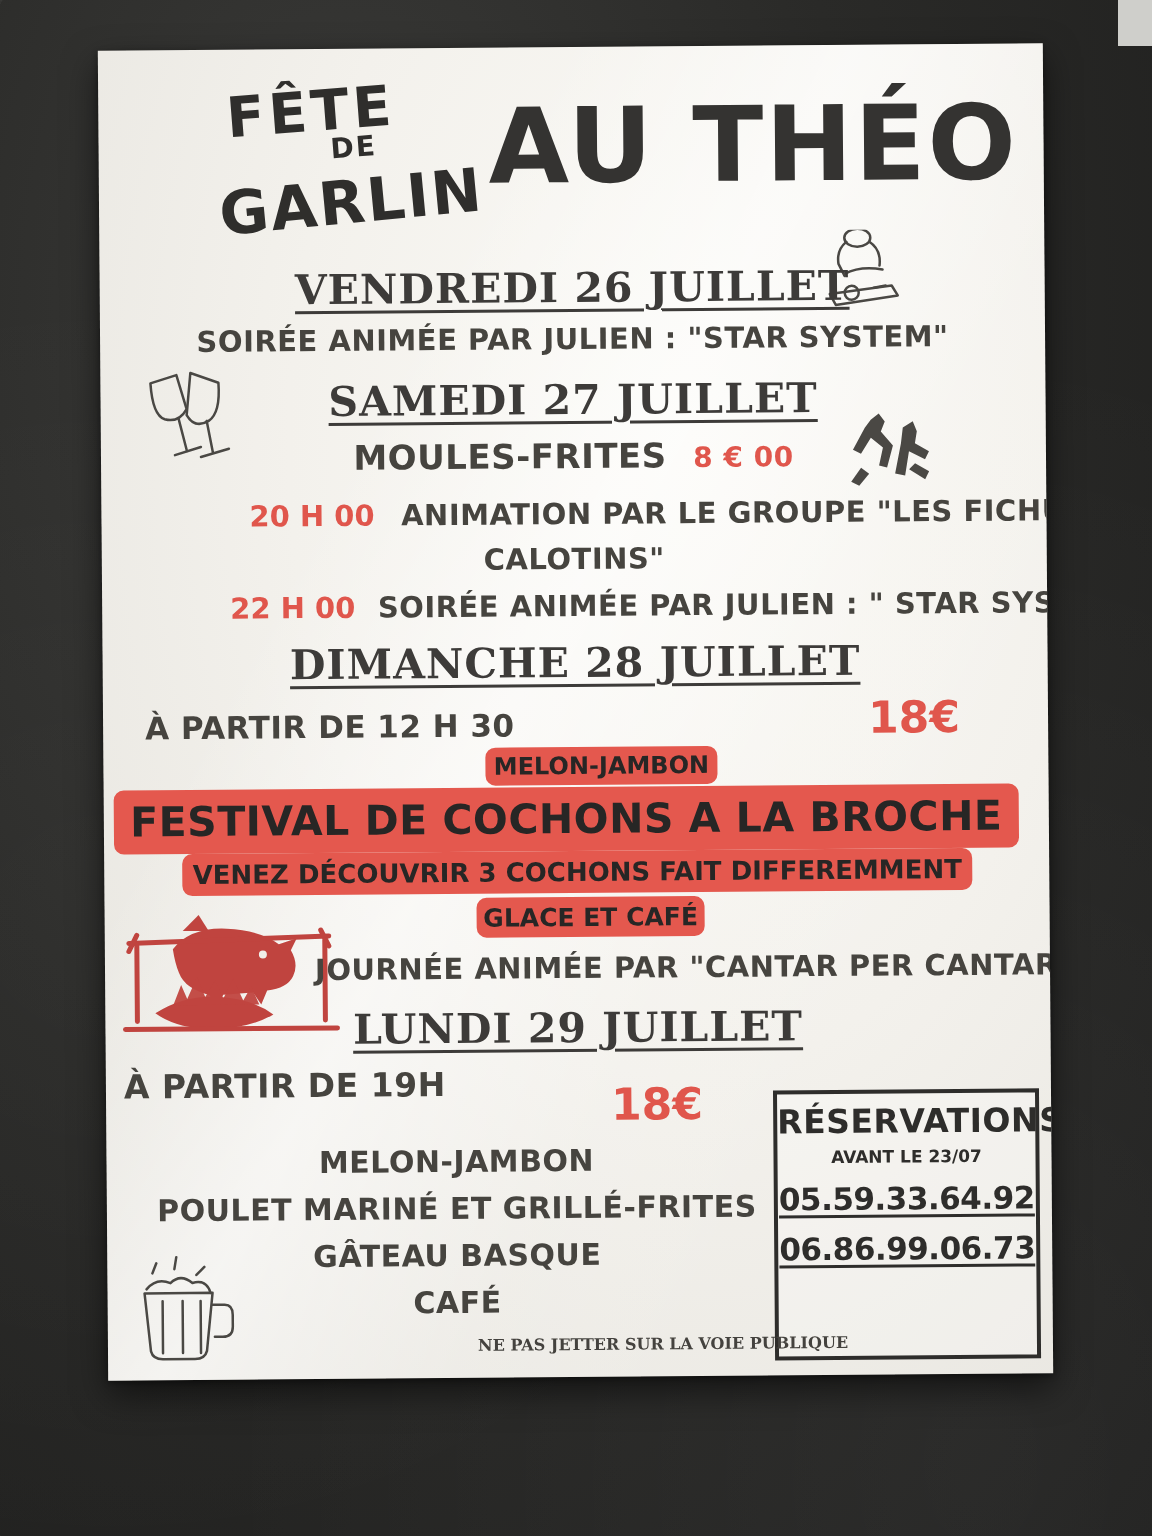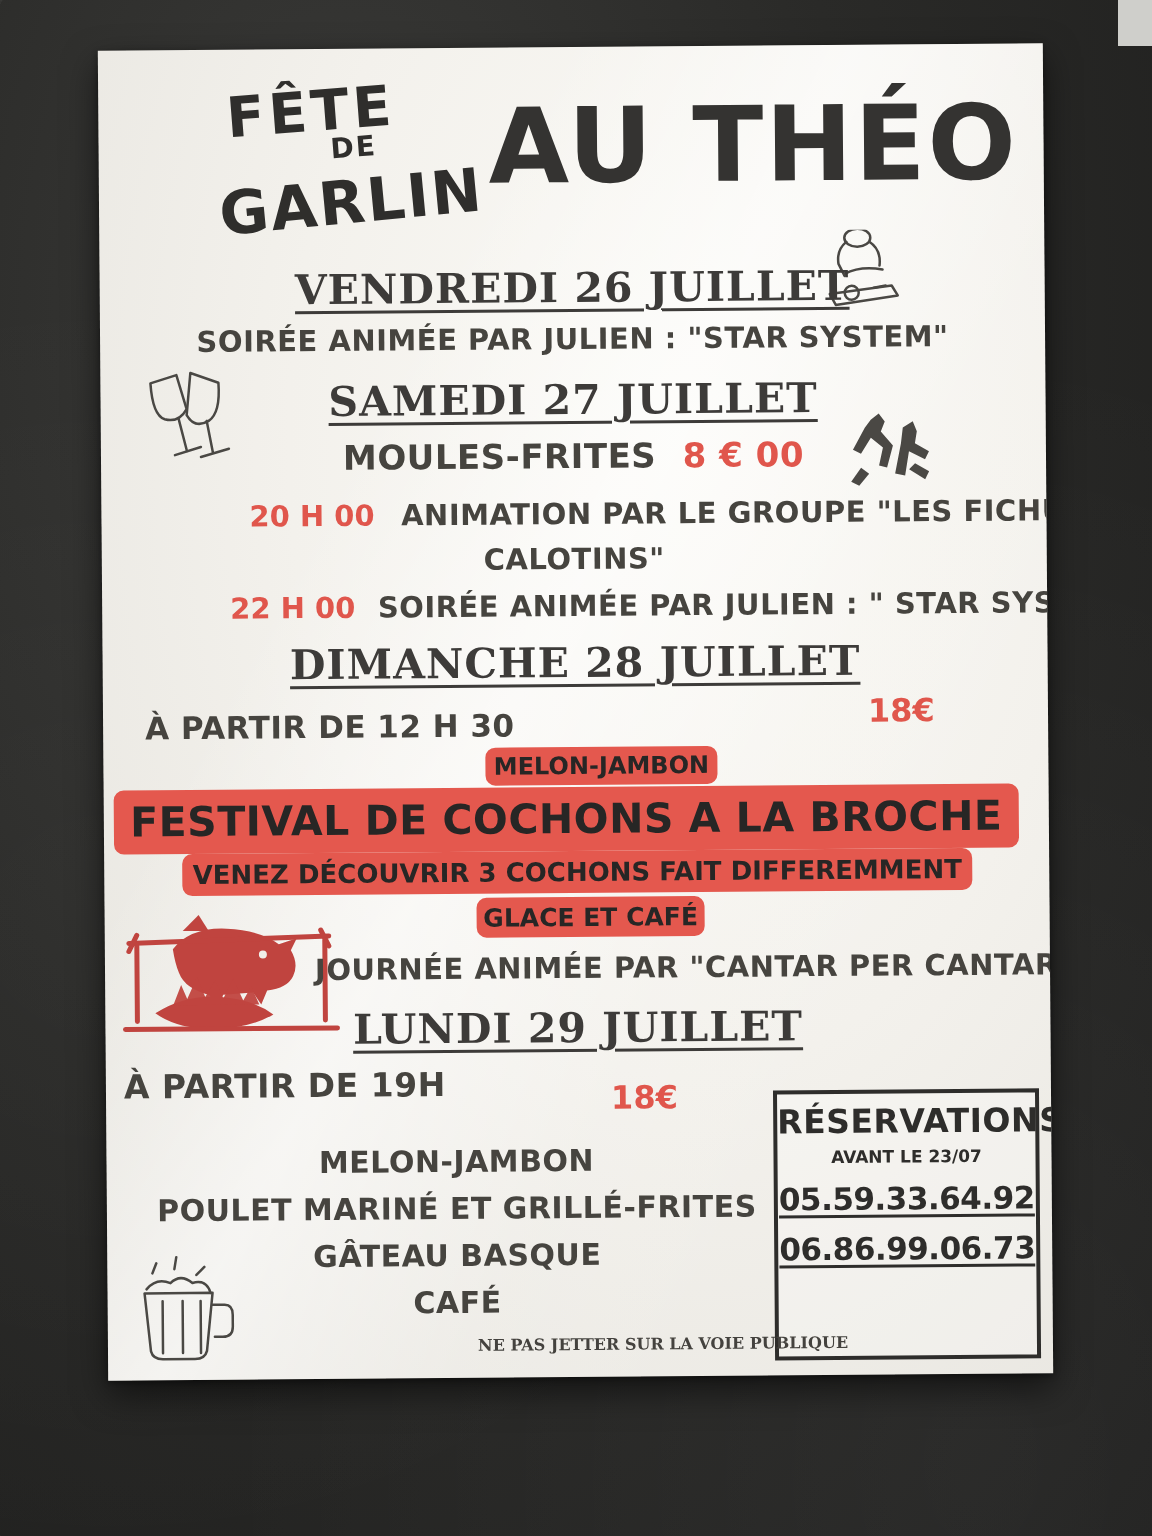--- a/index.html
+++ b/index.html
@@ -122,21 +122,21 @@
   .price-red {
     color: #e0564c;
     font-weight: 700;
   }
   .time-red {
     color: #e0564c;
     font-weight: 700;
     font-family: "DejaVu Sans", sans-serif;
   }
   .big-price {
-    font-size: 32px;
+    font-size: 44px;
     font-weight: 700;
     color: #e0564c;
     font-family: "DejaVu Sans", sans-serif;
   }
 
   
   .redbar {
     position: absolute;
     background: #e4584e;
     color: #272625;
@@ -225,21 +225,21 @@
         <path d="M60 8 l28 10 q2 30 -10 38 q-14 8 -22 -6 z"></path>
         <path d="M76 56 l6 32"></path>
         <path d="M70 92 l28 -8"></path>
       </g>
     </svg>
 
     <div class="blk day center" style="left:0; width:945px; top:332px;">SAMEDI 27 JUILLET</div>
 
     <div class="blk center" style="left:0; width:945px; top:392px;">
       <span class="line" style="font-size:34px;">MOULES-FRITES</span>
-      <span class="line price-red" style="font-size:34px; margin-left:22px;">8 € 00</span>
+      <span class="line price-red" style="font-size:28px; margin-left:22px;">8 € 00</span>
     </div>
 
     <svg class="icon" style="left:740px; top:365px;" width="100" height="90" viewBox="0 0 100 90">
       <g fill="#4a4844">
         <path d="M30 10 l8 -6 l6 8 l-4 10 l12 14 l-6 22 l-8 -2 l4 -18 l-12 -10 l-10 16 l-8 -4 l12 -22 z"></path>
         <path d="M62 18 l10 -6 l4 10 l-2 12 l14 8 l-4 8 l-16 -8 l-4 24 l-10 -2 l6 -30 z"></path>
         <path d="M20 58 l-10 14 l8 4 l10 -12 z"></path>
         <path d="M74 54 l14 8 l-4 8 l-16 -10 z"></path>
       </g>
     </svg>

